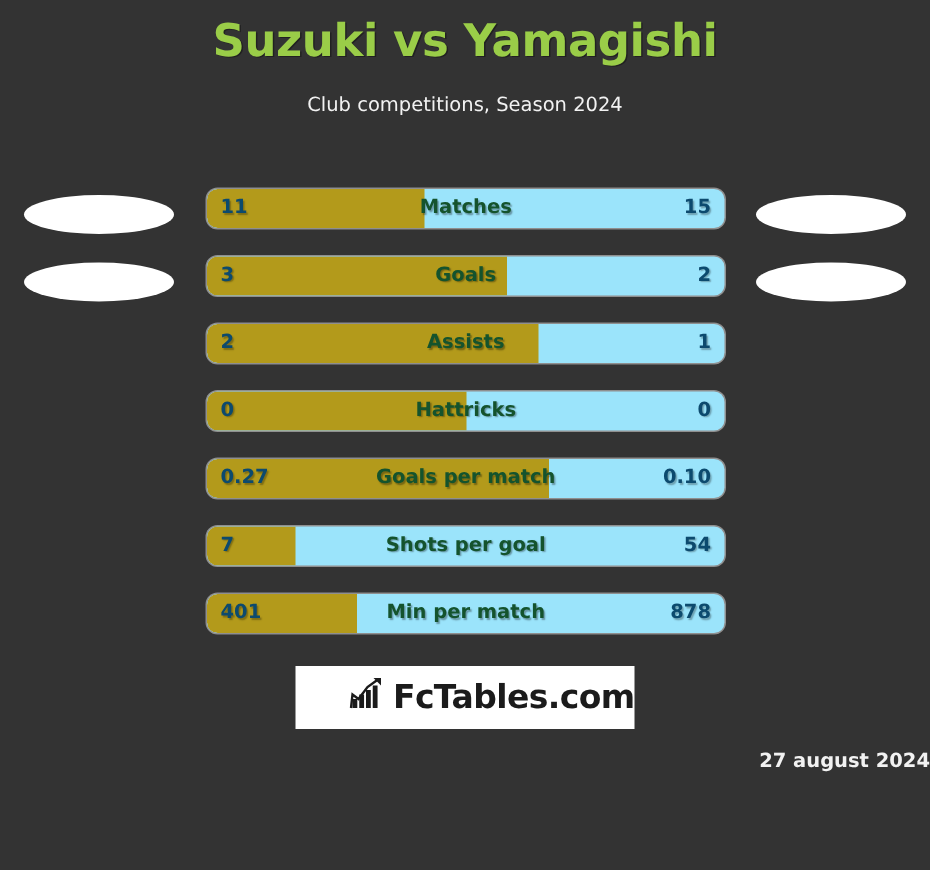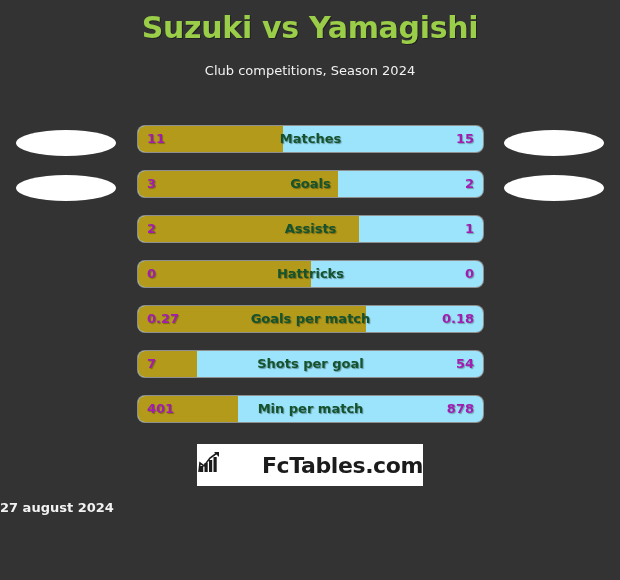--- a/index.html
+++ b/index.html
@@ -84,21 +84,21 @@
     border-top-left-radius: 7px;
     border-bottom-left-radius: 7px;
   }
   .row .val {
     position: absolute;
     top: 0;
     height: 26px;
     line-height: 26px;
     font-size: 13px;
     font-weight: bold;
-    color: #a21caf;
+    color: #0c4a6e;
     font-family: "DejaVu Sans", sans-serif;
     text-shadow: 1px 1px 1px rgba(0,0,0,0.3);
   }
   .row .val.home { left: 9px; }
   .row .val.away { right: 9px; }
   .row .label {
     position: absolute;
     left: 0;
     top: 0;
     width: 100%;
@@ -115,39 +115,39 @@
   
   .logo-box {
     position: absolute;
     left: 197px;
     top: 444px;
     width: 226px;
     height: 42px;
     background: #ffffff;
     display: flex;
     align-items: center;
-    justify-content: space-between;
+    justify-content: flex-end;
     gap: 4px;
   }
   .logo-icon { display: block; }
   .logo-text {
     color: #1b1b1b;
     font-size: 22px;
     font-weight: bold;
     font-family: "DejaVu Sans", sans-serif;
     letter-spacing: -0.4px;
   }
 
   
   .date {
     position: absolute;
     top: 500px;
     left: 0;
     width: 620px;
-    text-align: left;
+    text-align: right;
     color: #f2f2f2;
     font-size: 13px;
     font-weight: bold;
     font-family: "DejaVu Sans", sans-serif;
   }
 </style>
 </head>
 <body>
 
 <div class="page">
@@ -187,21 +187,21 @@
       <div class="fill-home" style="width: 50%;"></div>
       <div class="val home">0</div>
       <div class="label">Hattricks</div>
       <div class="val away">0</div>
     </div>
 
     <div class="row">
       <div class="fill-home" style="width: 66%;"></div>
       <div class="val home">0.27</div>
       <div class="label">Goals per match</div>
-      <div class="val away">0.18</div>
+      <div class="val away">0.10</div>
     </div>
 
     <div class="row">
       <div class="fill-home" style="width: 17%;"></div>
       <div class="val home">7</div>
       <div class="label">Shots per goal</div>
       <div class="val away">54</div>
     </div>
 
     <div class="row">

